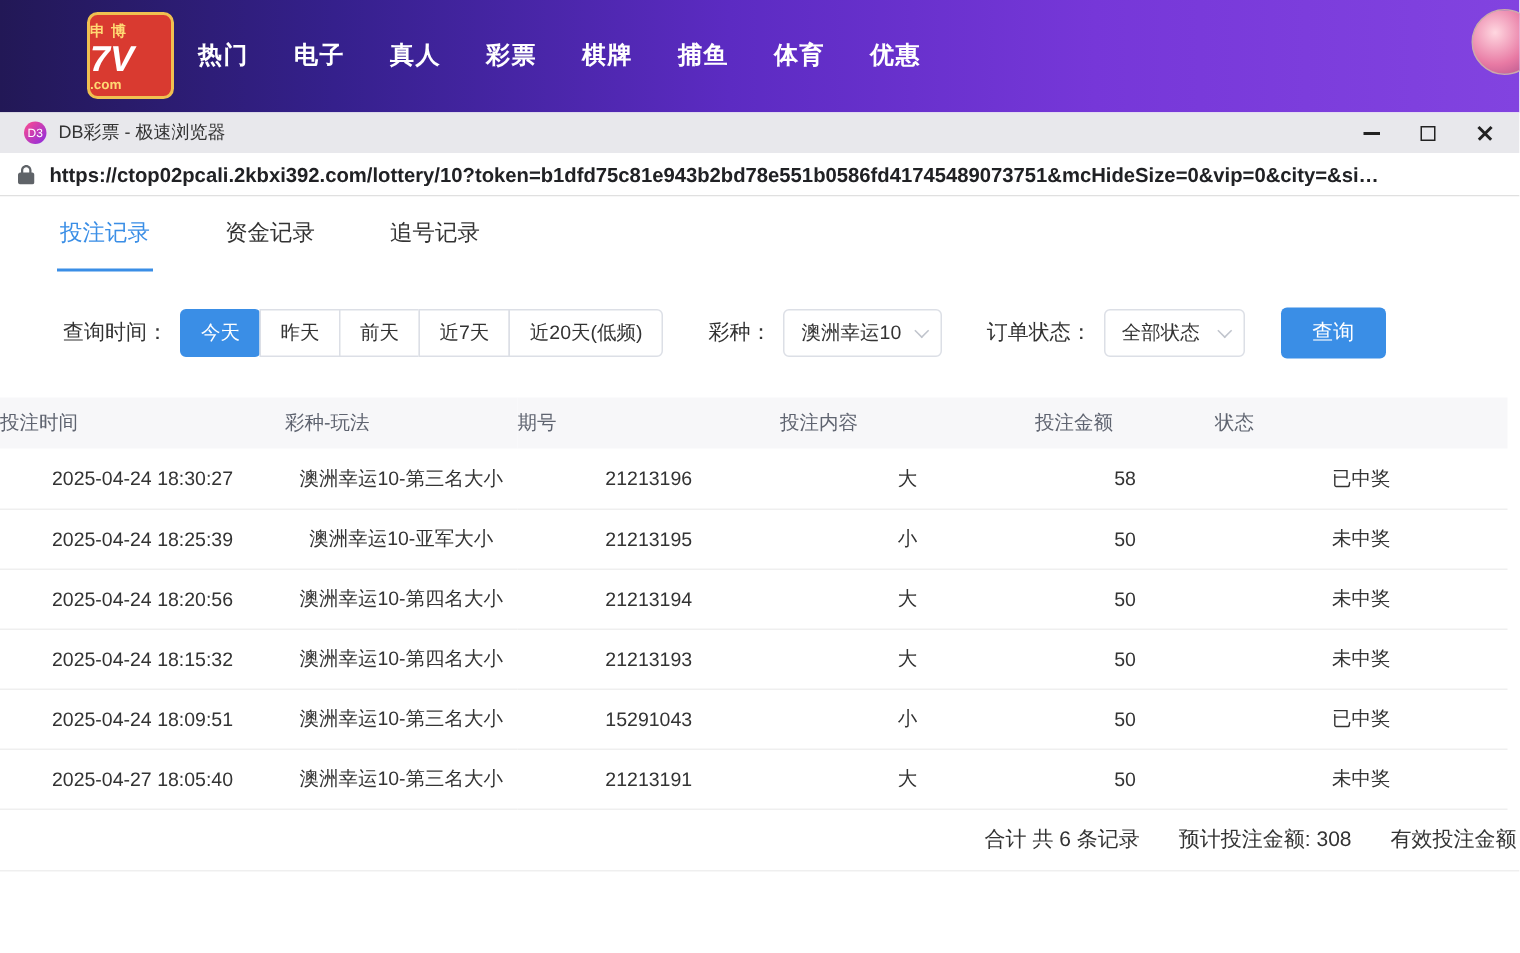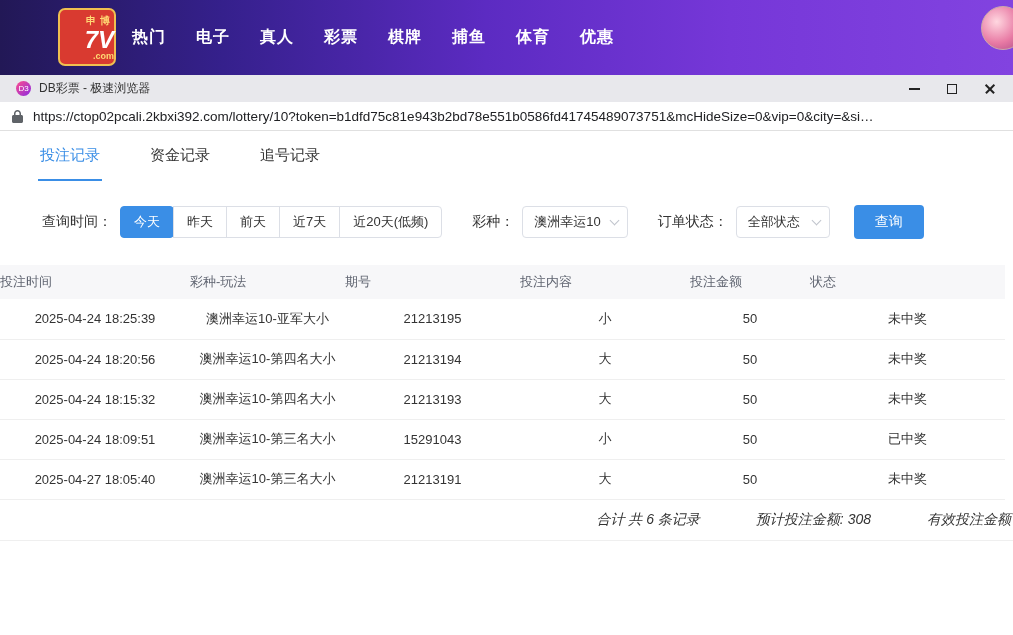--- a/index.html
+++ b/index.html
@@ -4,21 +4,21 @@
 <style>
   * { margin:0; padding:0; box-sizing:border-box; }
   html,body { width:1013px; height:635px; }
   body { font-family:"Liberation Sans","DejaVu Sans",sans-serif; background:#fff; overflow:hidden; }
   .stage { position:absolute; top:0; left:0; width:1013px; height:635px; overflow:hidden; }
 
   
   .site-nav { position:absolute; top:0; left:0; width:100%; height:75px;
     background:linear-gradient(90deg,#221856 0%,#35208c 22%,#5c2bc2 48%,#7637d8 72%,#8243e0 100%); }
   .logo { position:absolute; left:58px; top:8px; width:58px; height:58px;
-    background:#d93a30; border:2px solid #f0c050; border-radius:7px; text-align:right; cursor:pointer; }
+    background:#d93a30; border:2px solid #f0c050; border-radius:7px; text-align:left; cursor:pointer; }
   .logo-top { font-size:10px; color:#ffd873; letter-spacing:4px; margin-top:4px; font-weight:bold; }
   .logo-main { font-size:24px; color:#fff; font-weight:bold; font-style:italic; line-height:24px; }
   .logo-suffix { font-size:9px; color:#ffd873; font-weight:bold; margin-top:-1px; }
   .nav-items { position:absolute; left:132px; top:0; height:75px; display:flex; align-items:center; gap:30px; }
   .nav-item { color:#fff; font-size:16px; font-weight:bold; letter-spacing:1px; cursor:pointer; white-space:nowrap; }
   .avatar { position:absolute; right:-12px; top:6px; width:44px; height:44px; border-radius:50%;
     background:radial-gradient(circle at 35% 35%, #ffd7e0 0%, #e87aa4 55%, #a84a86 100%); border:1px solid #caa; }
 
   
   .browser { position:absolute; top:75px; left:0; width:1013px; height:560px; background:#fff; }
@@ -26,21 +26,21 @@
   .favicon { width:15px; height:15px; border-radius:50%; background:linear-gradient(135deg,#ff4d8d,#8a2be2);
     color:#fff; font-size:8px; font-weight:normal; display:flex; align-items:center; justify-content:center;text-align:center; }
   .win-title { font-size:12px; color:#333; margin-left:8px; }
   .win-controls { margin-left:auto; display:flex; align-items:center; gap:24px; padding-right:6px; }
   .wc { position:relative; width:14px; height:14px; display:flex; align-items:center; justify-content:center; cursor:pointer; }
   .ic-min { width:11px; height:2px; background:#222; }
   .ic-max { width:10px; height:10px; border:1.4px solid #222; }
   .ic-x1,.ic-x2 { position:absolute; left:1px; top:6px; width:12px; height:1.6px; background:#222; }
   .ic-x1 { transform:rotate(45deg); } .ic-x2 { transform:rotate(-45deg); }
 
-  .urlbar { height:29px; background:#fff; border-bottom:1px solid #e0e0e0; display:flex; align-items:center; padding:0 12px; cursor:text; }
+  .urlbar { height:29px; background:#fff; border-bottom:1px solid #e0e0e0; display:flex; align-items:center; padding:0 12px; cursor:text;font-weight:bold; }
   .lock { display:flex; align-items:center; }
   .url { font-size:13.5px; color:#202124; margin-left:10px; white-space:nowrap; overflow:hidden; }
 
   
   .page { position:relative; width:1013px; height:504px; background:#fff; }
   .tabs { height:50px; padding-left:38px; display:flex; }
   .tab { display:flex; align-items:center; margin-right:46px; font-size:15px; color:#333;
     border-bottom:2px solid transparent; cursor:pointer; padding:0 2px; }
   .tab.active { color:#3a8ee6; border-bottom-color:#3a8ee6; }
 
@@ -62,22 +62,22 @@
   .search-btn { height:34px; width:70px; margin-left:24px; background:#3a8ee6; color:#fff; border:none;
     border-radius:4px; font-size:14px; cursor:pointer; font-family:inherit; }
 
   .records { width:1005px; margin-top:26px; border-collapse:collapse; table-layout:fixed; }
   .records th { height:34px; background:#f7f7f9; color:#5f6470; font-weight:400; font-size:13px; text-align:left; }
   .records td { height:40px; border-bottom:1px solid #efefef; text-align:center; font-size:13px; color:#333; }
   .status-won { color:#e4393c; }
   .status-lost { color:#333; }
 
   .summary { width:1013px; height:41px; display:flex; align-items:center; justify-content:flex-end;
-    gap:56px; border-bottom:1px solid #efefef; font-size:14px; color:#333; padding-right:2px;
-    white-space:nowrap; overflow:hidden;font-style:italic; }
+    gap:26px; border-bottom:1px solid #efefef; font-size:14px; color:#333; padding-right:2px;
+    white-space:nowrap; overflow:hidden; }
 </style>
 </head>
 <body>
 
 <div class="stage">
 
   <header class="site-nav">
     <div class="logo">
       <div class="logo-top">申博</div>
       <div class="logo-main">7V</div>
@@ -168,20 +168,28 @@
               <th>投注时间</th>
               <th>彩种-玩法</th>
               <th>期号</th>
               <th>投注内容</th>
               <th>投注金额</th>
               <th>状态</th>
             </tr>
           </thead>
         <tbody>
             <tr>
+              <td>2025-04-24 18:30:27</td>
+              <td>澳洲幸运10-第三名大小</td>
+              <td>21213196</td>
+              <td>大</td>
+              <td>58</td>
+              <td class="status-won">已中奖</td>
+            </tr>
+            <tr>
               <td>2025-04-24 18:25:39</td>
               <td>澳洲幸运10-亚军大小</td>
               <td>21213195</td>
               <td>小</td>
               <td>50</td>
               <td class="status-lost">未中奖</td>
             </tr>
             <tr>
               <td>2025-04-24 18:20:56</td>
               <td>澳洲幸运10-第四名大小</td>

